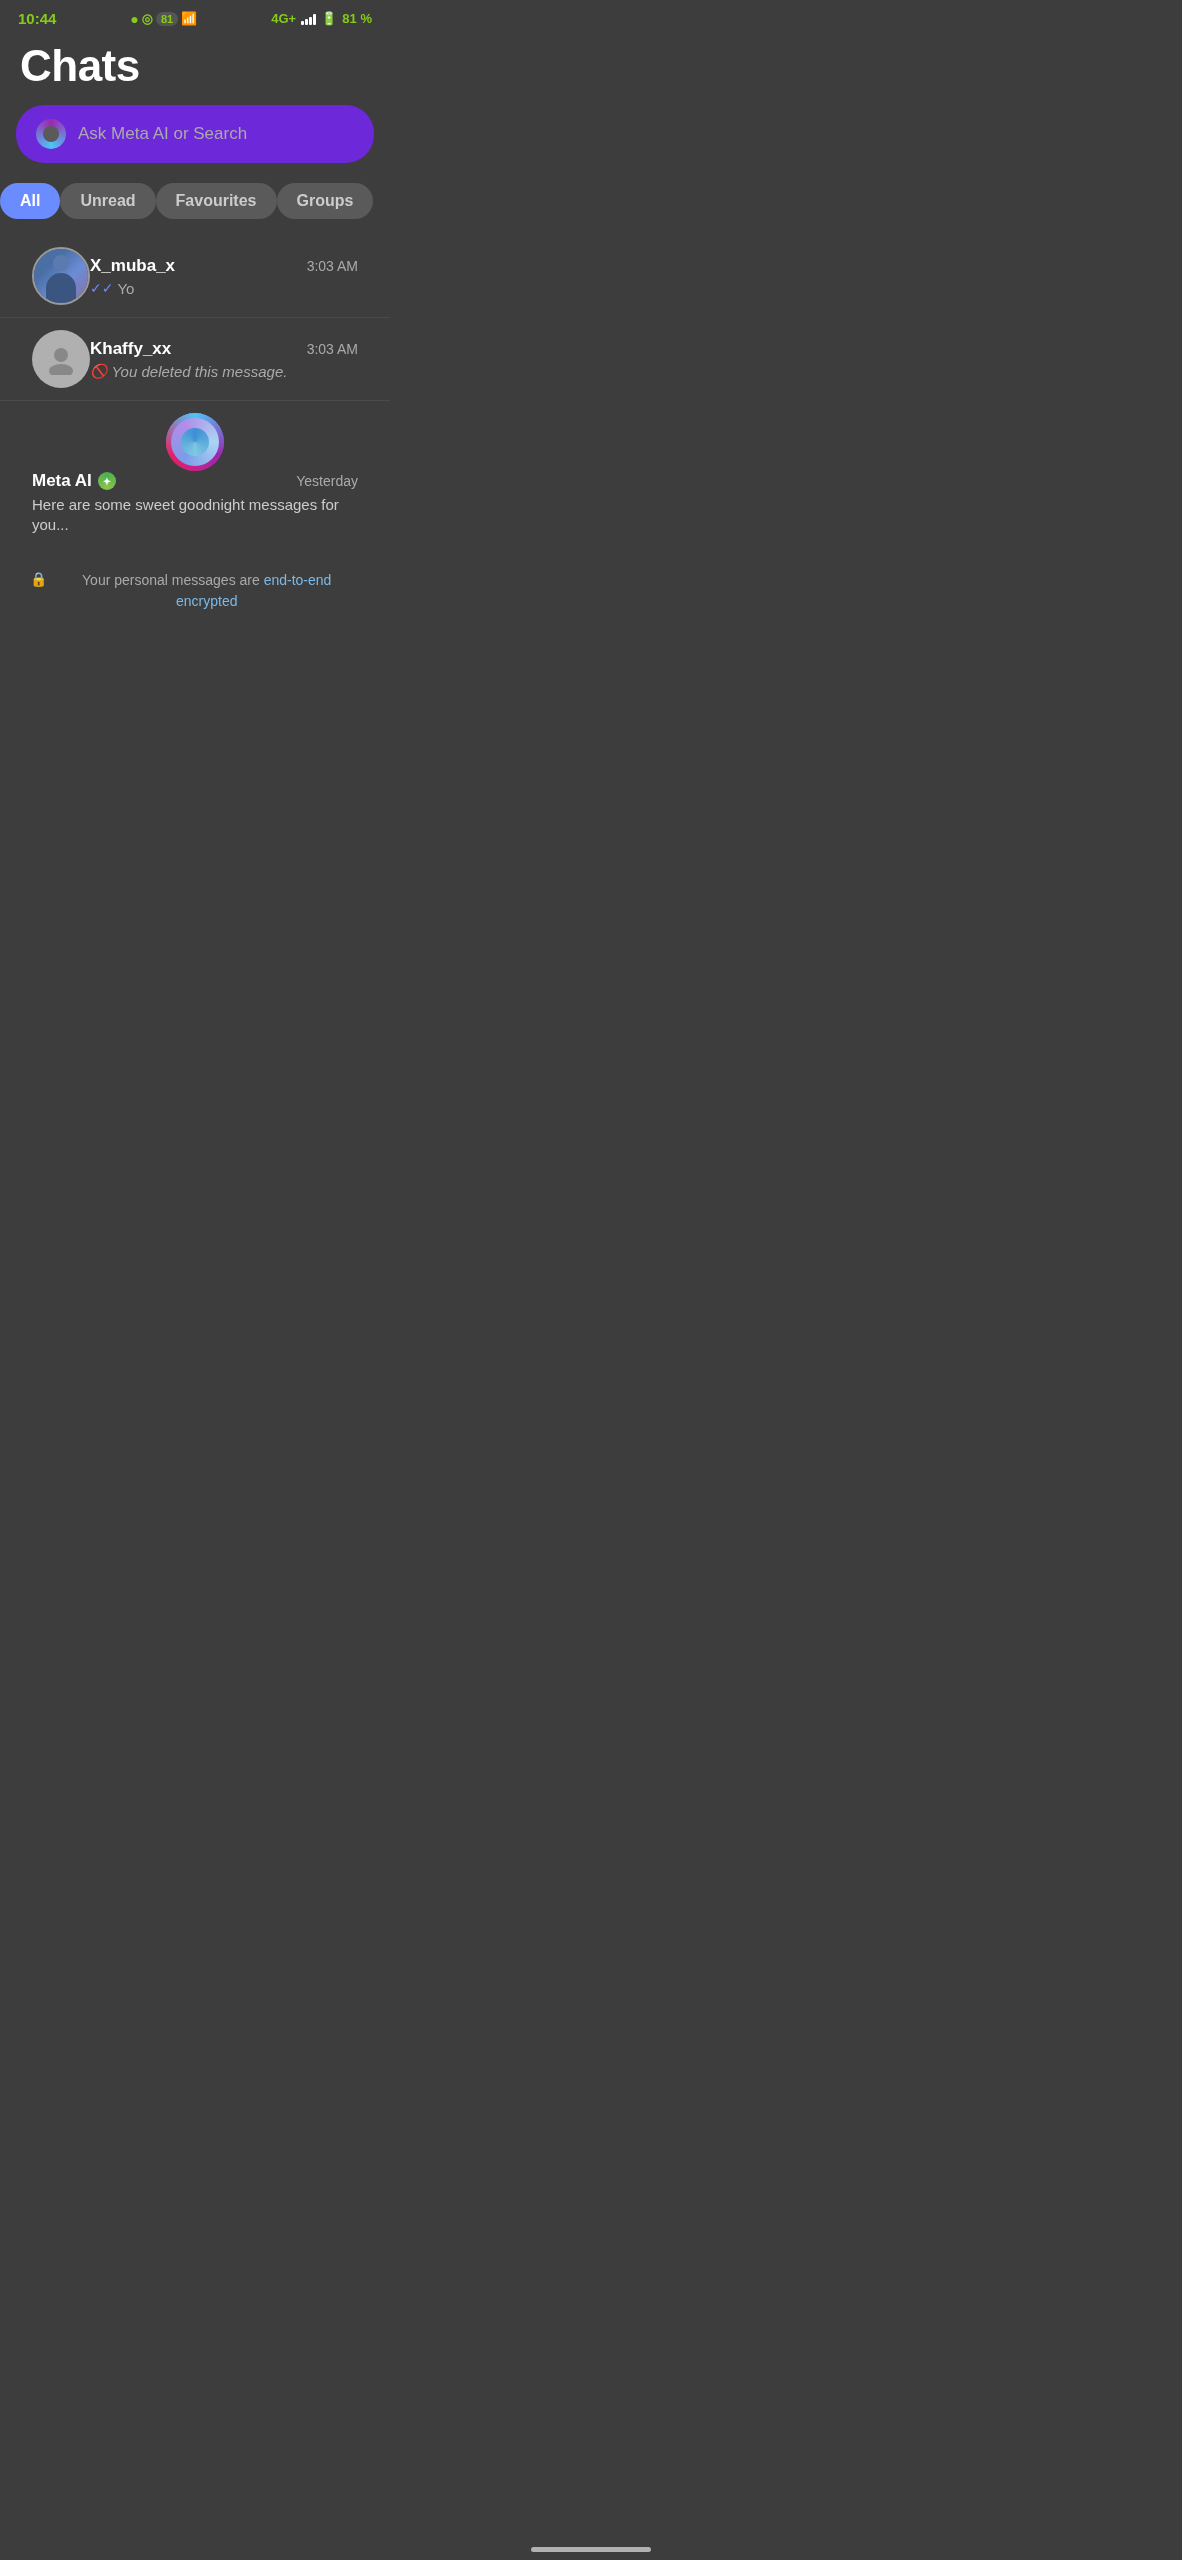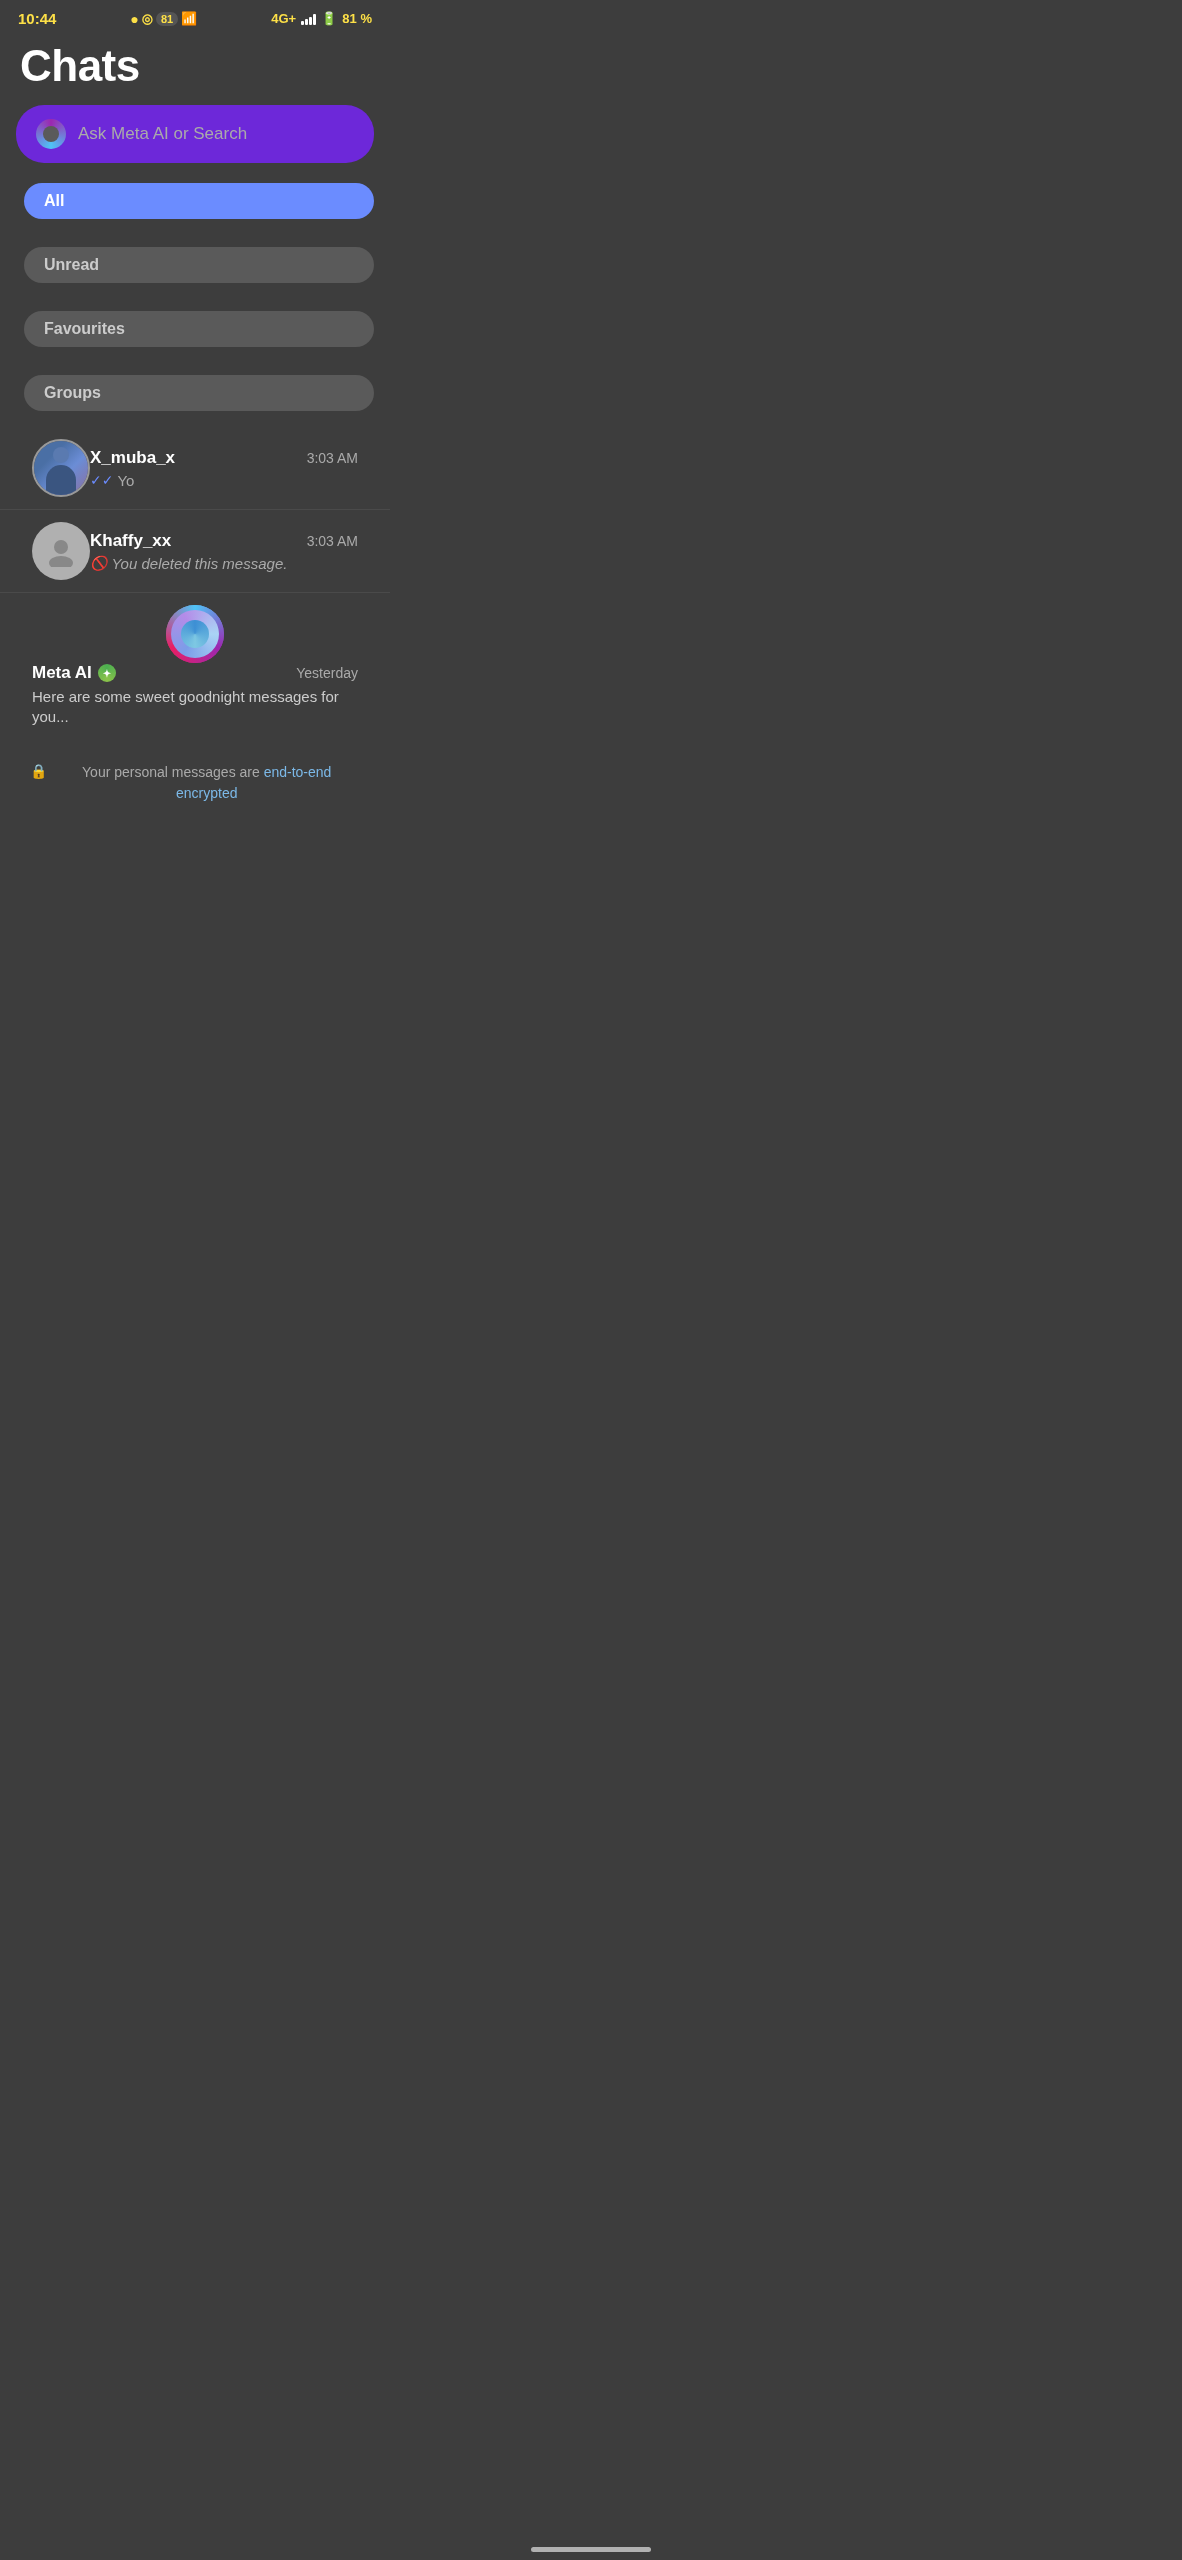--- a/index.html
+++ b/index.html
@@ -15,21 +15,21 @@
     }
 
     
     .status-bar {
       display: flex;
       justify-content: space-between;
       align-items: center;
       padding: 10px 18px 6px 18px;
       font-size: 13px;
       font-weight: 600;
-      color: #fde047;
+      color: #84cc16;
     }
 
     .status-left {
       font-size: 15px;
       font-weight: 700;
     }
 
     .status-right {
       display: flex;
       align-items: center;
@@ -95,24 +95,23 @@
 
     .search-placeholder {
       color: #aaaaaa;
       font-size: 17px;
       font-weight: 400;
     }
 
     
     .filter-tabs {
       display: flex;
-      gap: 28px;
-      padding: 4px 16px 16px 24px;
+      gap: 0;
+      padding: 4px 16px 16px 0;
       overflow-x: auto;
-      flex-direction: column;
     }
 
     .filter-tabs::-webkit-scrollbar { display: none; }
 
     .filter-tab {
       padding: 9px 20px;
       border-radius: 22px;
       font-size: 16px;
       font-weight: 600;
       cursor: pointer;

